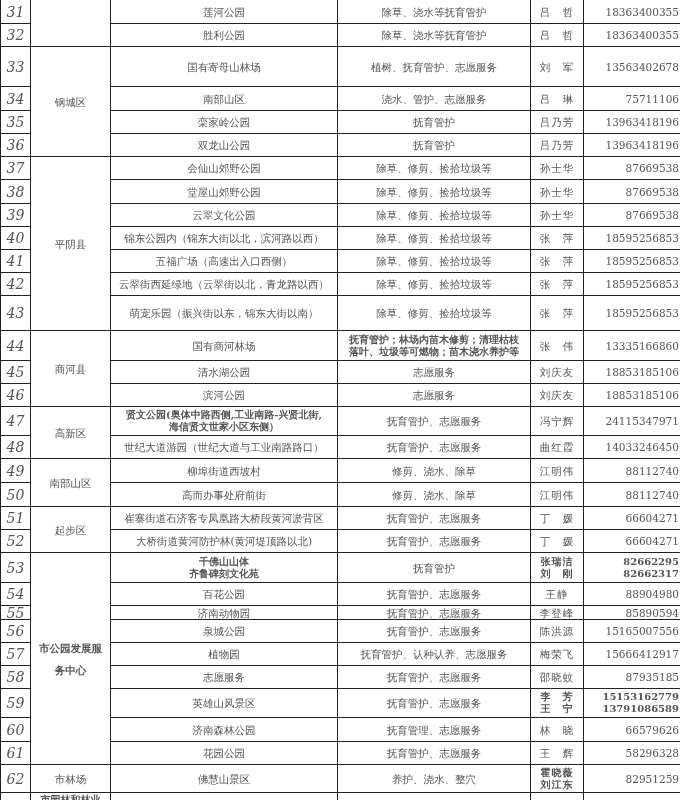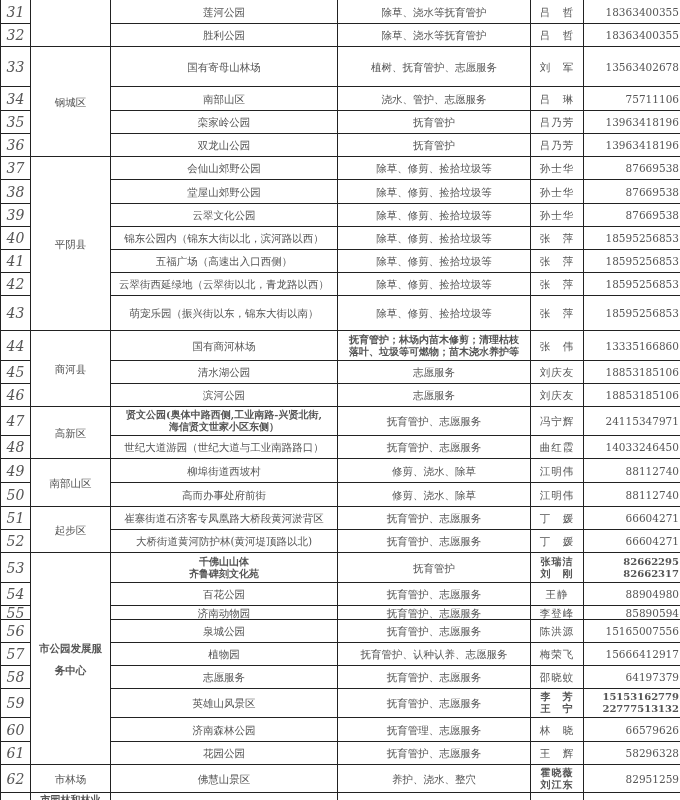--- a/index.html
+++ b/index.html
@@ -255,33 +255,33 @@
       <td>植物园</td>
       <td>抚育管护、认种认养、志愿服务</td>
       <td class="person">梅荣飞</td>
       <td class="phone">15666412917</td>
     </tr>
     <tr style="height:23px">
       <td class="no">58</td>
       <td>志愿服务</td>
       <td>抚育管护、志愿服务</td>
       <td class="person">邵晓蚊</td>
-      <td class="phone">64197379</td>
+      <td class="phone">87935185</td>
     </tr>
     <tr style="height:29px">
       <td class="no">59</td>
       <td>英雄山风景区</td>
       <td>抚育管护、志愿服务</td>
       <td class="person small">
         <span class="ml">李　芳</span>
         <span class="ml">王　宁</span>
       </td>
       <td class="phone small">
         <span class="ml">15153162779</span>
-        <span class="ml">22777513132</span>
+        <span class="ml">13791086589</span>
       </td>
     </tr>
     <tr style="height:24px">
       <td class="no">60</td>
       <td>济南森林公园</td>
       <td>抚育管理、志愿服务</td>
       <td class="person">林　晓</td>
       <td class="phone">66579626</td>
     </tr>
     <tr style="height:23px">

